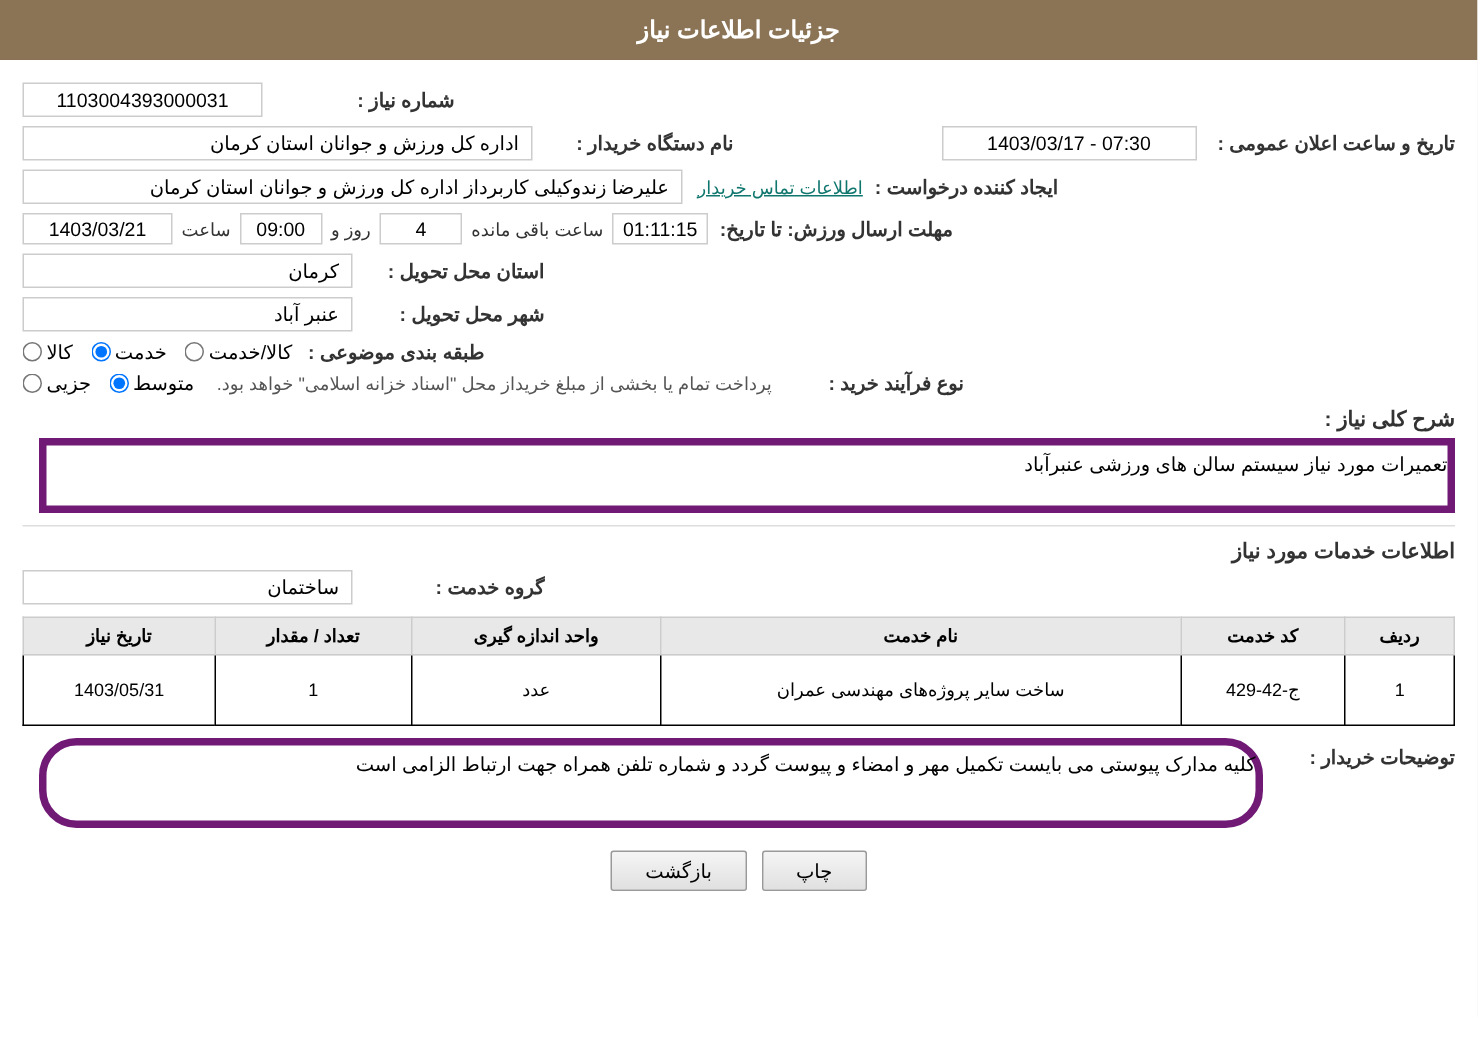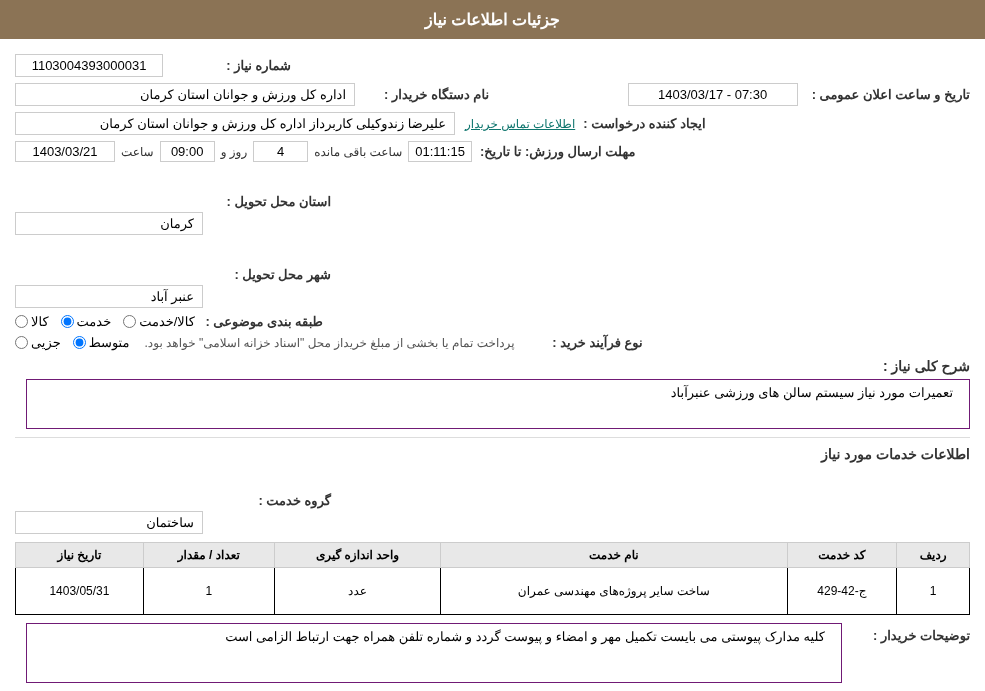--- a/index.html
+++ b/index.html
@@ -44,22 +44,22 @@
     }
     .value-box {
       border: 1px solid #ccc;
       background: #fff;
       padding: 3px 8px;
       min-height: 22px;
       text-align: right;
       direction: rtl;
     }
     .value-box-wide { width: 340px; text-align: right; }
-    .value-box-medium { width: 188px; margin-top: 44px; }
-    .value-box-num { width: 148px; text-align: center; direction: ltr; }
+    .value-box-medium { width: 220px; }
+    .value-box-num { width: 160px; text-align: center; direction: ltr; }
     .link-text { color: #0f766e; text-decoration: underline; cursor: pointer; }
     .inline-group {
       display: flex;
       align-items: center;
       gap: 6px;
       direction: rtl;
     }
     .inline-label {
       font-size: 12px;
       color: #333;
@@ -131,23 +131,23 @@
       color: #333;
       margin: 8px 0 5px 0;
     }
     .description-row {
       display: flex;
       align-items: flex-start;
       margin-bottom: 6px;
     }
     .description-area {
       flex: 1;
-      border: 1px solid #701a75;
+      border: 5px solid #701a75;
       min-height: 50px;
-      padding: 5px 16px;
+      padding: 5px 0;
       text-align: right;
       direction: rtl;
       font-family: Tahoma, Arial, sans-serif;
       font-size: 13px;
       margin-left: 11px;
     }
     .separator {
       border-top: 1px solid #ddd;
       margin: 8px 0;
     }
@@ -280,21 +280,21 @@
             <td>ساخت سایر پروژه‌های مهندسی عمران</td>
             <td>عدد</td>
             <td>1</td>
             <td>1403/05/31</td>
           </tr>
         </tbody>
     </table>
 
     <div class="buyer-notes">
       <span class="label">توضیحات خریدار :</span>
-      <div class="description-area" style="min-height:60px;">کلیه مدارک پیوستی می بایست تکمیل مهر و امضاء و پیوست گردد و شماره تلفن همراه جهت ارتباط الزامی است</div>
+      <div class="description-area" style="min-height:60px;border-radius:25px;">کلیه مدارک پیوستی می بایست تکمیل مهر و امضاء و پیوست گردد و شماره تلفن همراه جهت ارتباط الزامی است</div>
     </div>
 
     <div class="button-row">
       <button class="btn">چاپ</button>
       <button class="btn">بازگشت</button>
     </div>
 
   </div>
 </div>
 

